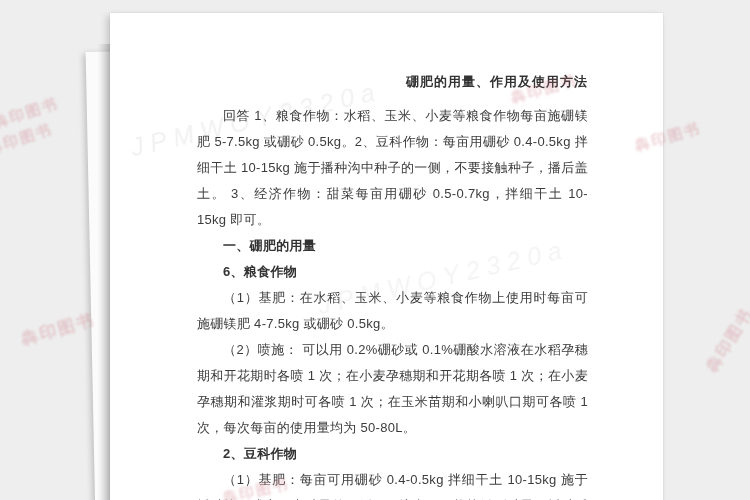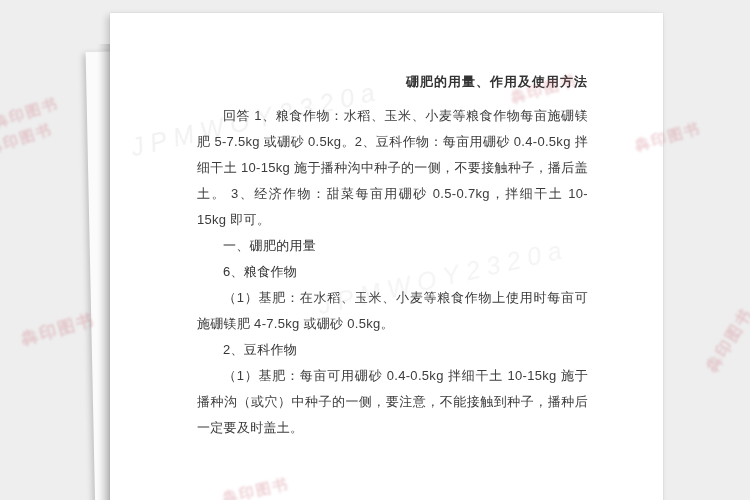--- a/index.html
+++ b/index.html
@@ -43,21 +43,21 @@
     font-weight:700;letter-spacing:1px;
     text-align:right;color:var(--title-text);
     position:relative;z-index:1;
   }
   .doc-body{position:relative;z-index:1;}
   .doc-block{
     margin:0;font-size:13px;line-height:26px;
     letter-spacing:0.3px;color:var(--body-text);
     text-indent:2em;text-align:justify;
   }
-  .doc-block.heading{font-weight:400;text-align:left;color:#333;}
+  .doc-block.heading{font-weight:700;text-align:left;color:#333;}
   
   .script-wm{
     position:absolute;z-index:0;
     font-style:italic;font-size:25px;letter-spacing:7px;
     color:rgba(120,120,120,0.10);
     transform:rotate(-13deg);
     filter:blur(0.6px);
     white-space:nowrap;
     pointer-events:none;
   }
@@ -92,20 +92,21 @@
   <div class="main-page">
     <span class="script-wm s1">JPMWOY2320a</span>
     <span class="script-wm s2">JPMWOY2320a</span>
 
     <h1 class="doc-title">硼肥的用量、作用及使用方法</h1>
     <div class="doc-body" id="doc-body">
         <div class="doc-block paragraph">回答 1、粮食作物：水稻、玉米、小麦等粮食作物每亩施硼镁肥 5-7.5kg 或硼砂 0.5kg。2、豆科作物：每亩用硼砂 0.4-0.5kg 拌细干土 10-15kg 施于播种沟中种子的一侧，不要接触种子，播后盖土。 3、经济作物：甜菜每亩用硼砂 0.5-0.7kg，拌细干土 10-15kg 即可。</div>
         <div class="doc-block heading">一、硼肥的用量</div>
         <div class="doc-block heading">6、粮食作物</div>
         <div class="doc-block paragraph">（1）基肥：在水稻、玉米、小麦等粮食作物上使用时每亩可施硼镁肥 4-7.5kg 或硼砂 0.5kg。</div>
+        <div class="doc-block paragraph">（2）喷施： 可以用 0.2%硼砂或 0.1%硼酸水溶液在水稻孕穗期和开花期时各喷 1 次；在小麦孕穗期和开花期各喷 1 次；在小麦孕穗期和灌浆期时可各喷 1 次；在玉米苗期和小喇叭口期可各喷 1 次，每次每亩的使用量均为 50-80L。</div>
         <div class="doc-block heading">2、豆科作物</div>
         <div class="doc-block paragraph">（1）基肥：每亩可用硼砂 0.4-0.5kg 拌细干土 10-15kg 施于播种沟（或穴）中种子的一侧，要注意，不能接触到种子，播种后一定要及时盖土。</div>
       </div>
   </div>
 
   <span class="pink-wm w1">犇印图书</span>
   <span class="pink-wm w2">犇印图书</span>
   <span class="pink-wm w3">犇印图书</span>
   <span class="pink-wm w4">犇印图书</span>
   <span class="pink-wm w5">犇印图书</span>

